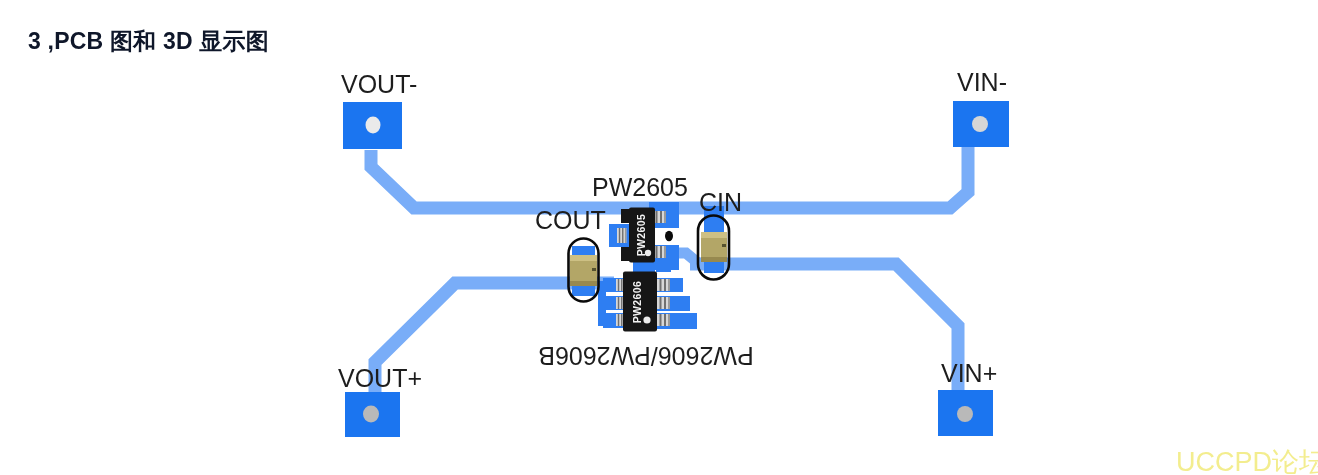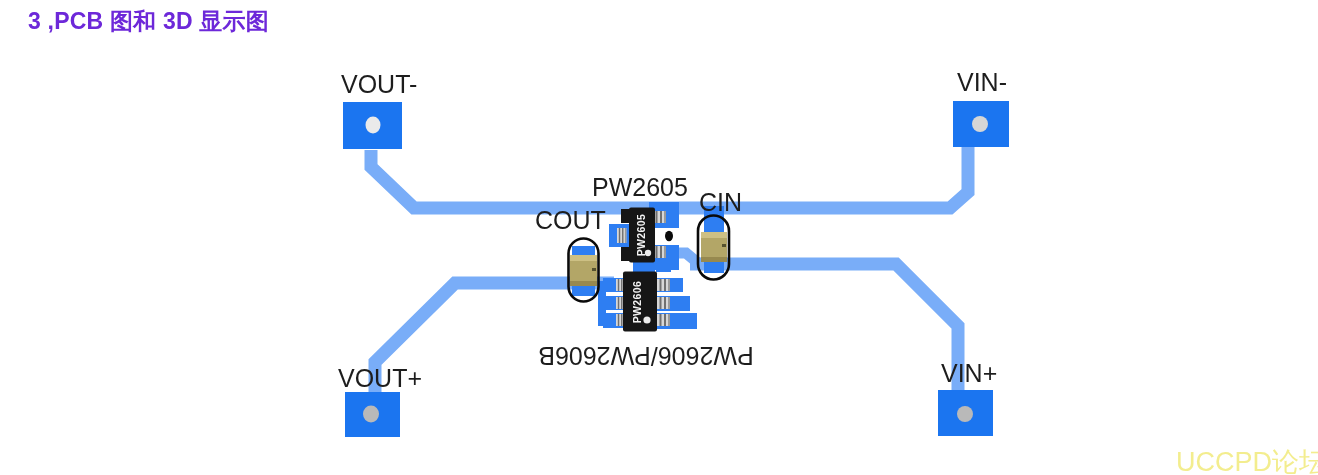--- a/index.html
+++ b/index.html
@@ -1,21 +1,21 @@
 <!DOCTYPE html>
 <html><head>
 <meta charset="utf-8">
 <style>
   html,body{margin:0;padding:0;background:#fff;}
   .screen{
     position:relative;width:1318px;height:475px;background:#ffffff;overflow:hidden;
     font-family:"Liberation Sans",sans-serif;
   }
   .heading{
-    position:absolute;left:28px;top:6px;font-size:23px;font-weight:700;color:#6d28d9;
+    position:absolute;left:28px;top:26px;font-size:23px;font-weight:700;color:#0f172a;
     letter-spacing:0.2px;white-space:pre;
   }
   .pcb-svg{position:absolute;left:0;top:0;width:1318px;height:475px;}
   .watermark{
     position:absolute;left:1176px;top:444px;font-size:27px;color:#f3ed8e;
     white-space:nowrap;
   }
   svg text.pad-label{font-family:"Liberation Sans",sans-serif;font-size:25px;fill:#1d1d1d;}
   svg text.chip-marking{font-family:"Liberation Sans",sans-serif;font-size:10.5px;font-weight:700;fill:#f2f2f2;letter-spacing:0.4px;}
 </style>

